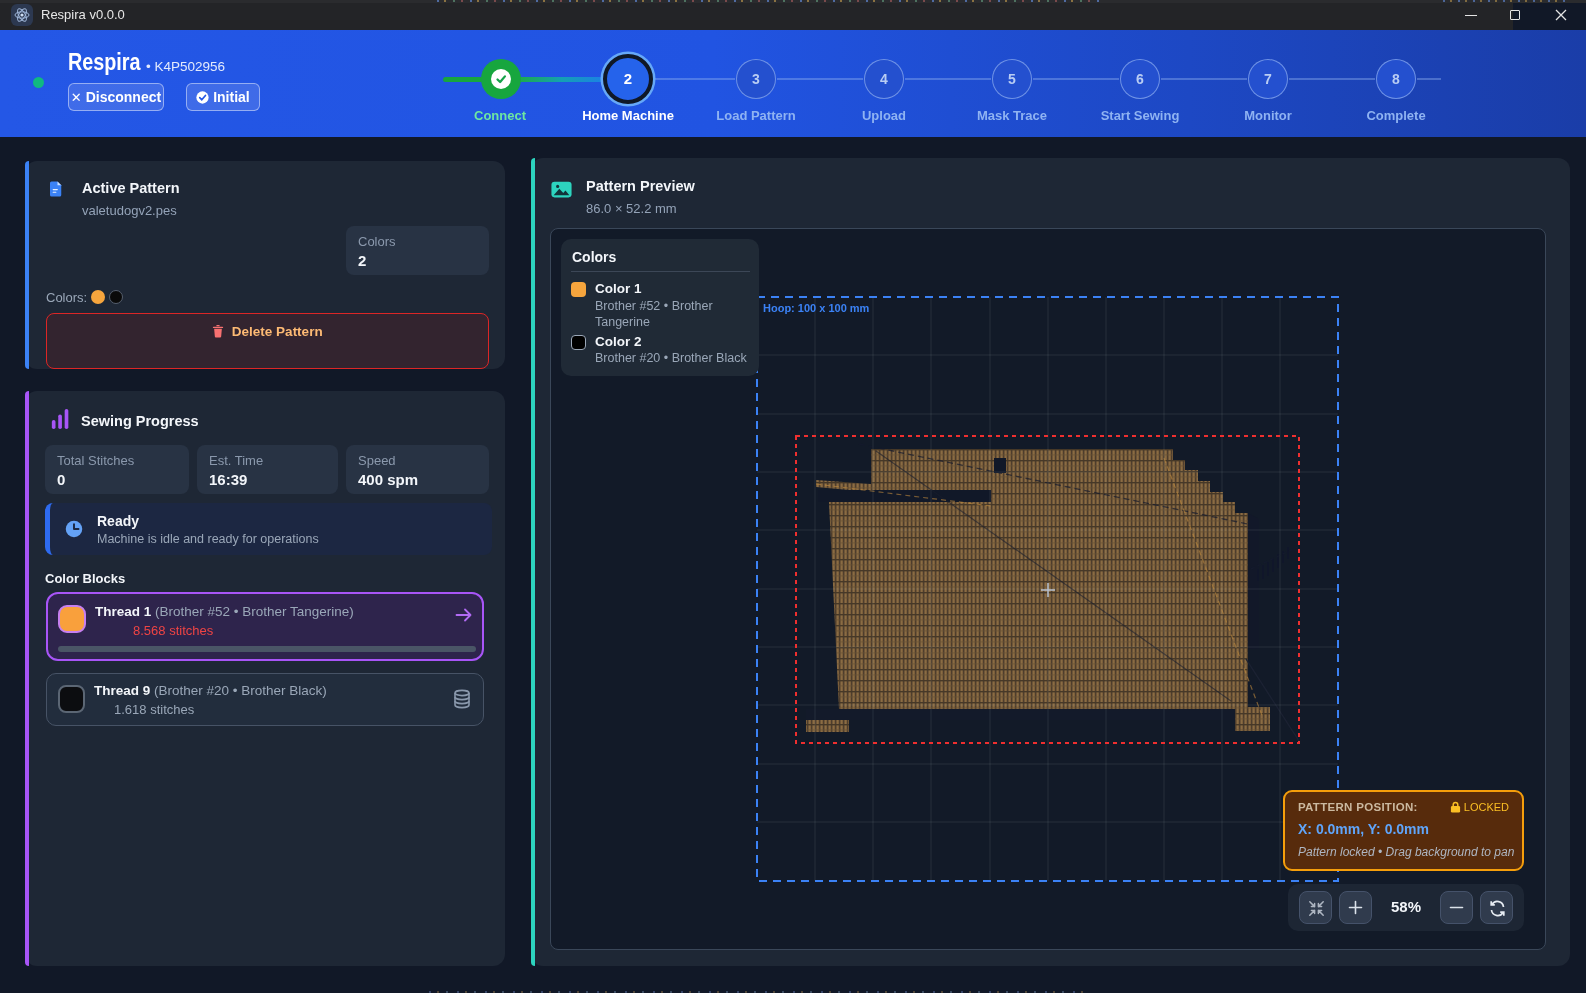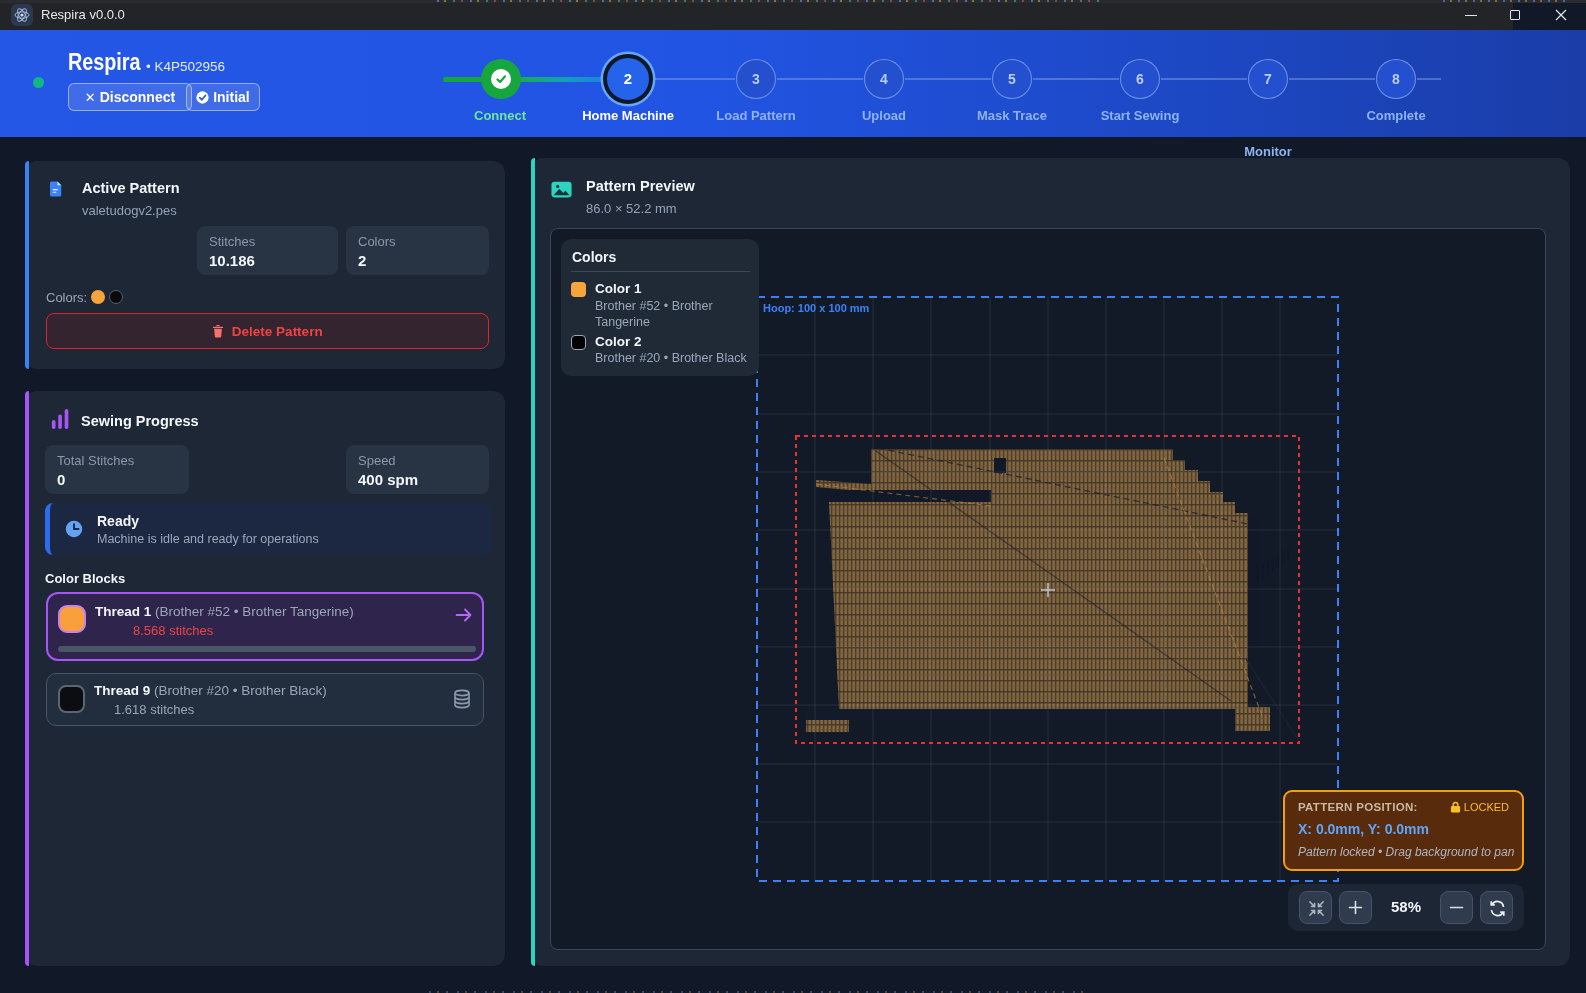--- a/index.html
+++ b/index.html
@@ -54,21 +54,21 @@
 </div>
 <div id="topsliver">
     <div style="position:absolute;left:430px;top:0;width:670px;height:2px;background:repeating-linear-gradient(90deg,transparent 0 7px,rgba(110,160,255,0.55) 7px 9px,transparent 9px 14px,rgba(255,200,90,0.45) 14px 16px,transparent 16px 23px,rgba(130,220,170,0.4) 23px 25px,transparent 25px 31px,rgba(240,120,120,0.4) 31px 33px);"></div>
 <div style="position:absolute;left:1437px;top:0;width:130px;height:2px;background:repeating-linear-gradient(90deg,transparent 0 6px,rgba(110,160,255,0.5) 6px 8px,transparent 8px 13px,rgba(255,200,90,0.4) 13px 15px);"></div>
   </div>
 
 <div id="header">
   <div id="statusdot"></div>
   <div id="brand">Respira</div>
   <div id="serial">• K4P502956</div>
-  <div class="hbtn" style="left:68px;width:124px;"><span style="font-weight:normal;font-size:13px;">✕</span> Disconnect</div>
+  <div class="hbtn" style="left:68px;width:96px;"><span style="font-weight:normal;font-size:13px;">✕</span> Disconnect</div>
   <div class="hbtn" style="left:186px;width:74px;"><svg width="13" height="13" viewBox="0 0 14 14" style="vertical-align:-2px;">
         <circle cx="7" cy="7" r="6.6" fill="#fff"></circle>
         <path d="M4 7.2 L6.2 9.4 L10.2 4.8" stroke="#2457e6" stroke-width="1.8" fill="none" stroke-linecap="round"></path>
       </svg> Initial</div>
 
   <div class="stepline" style="left:443px;width:40px;background:#17a63e;height:5px;top:47px;border-radius:3px;"></div>
   <div class="stepline" style="left:519px;width:86px;background:linear-gradient(90deg,#1cab49,#14a0b4,#1c7fe8);height:5px;top:47px;border-radius:3px;"></div>
   <div class="stepline" style="left:649px;width:86px;"></div>
   <div class="stepline" style="left:777px;width:86px;"></div>
   <div class="stepline" style="left:905px;width:86px;"></div>
@@ -89,65 +89,65 @@
   <div class="stepc todo" style="left:1120px;">6</div>
   <div class="stepc todo" style="left:1248px;">7</div>
   <div class="stepc todo" style="left:1376px;">8</div>
 
   <div class="steplab" style="left:440px;color:#5eead4;color:#6ee7a0;">Connect</div>
   <div class="steplab" style="left:568px;color:#fff;">Home Machine</div>
   <div class="steplab" style="left:696px;">Load Pattern</div>
   <div class="steplab" style="left:824px;">Upload</div>
   <div class="steplab" style="left:952px;">Mask Trace</div>
   <div class="steplab" style="left:1080px;">Start Sewing</div>
-  <div class="steplab" style="left:1208px;margin-top:36px;">Monitor</div>
+  <div class="steplab" style="left:1208px;">Monitor</div>
   <div class="steplab" style="left:1336px;">Complete</div>
 </div>
 
 <div class="card" id="card-ap" style="left:25px;top:161px;width:480px;height:208px;">
   <div class="accent" style="background:#3b82f6;"></div>
   <svg class="abs" style="left:22px;top:16px;" width="18" height="24" viewBox="0 0 24 24">
       <path fill="#3b82f6" d="M6 2h8l5 5v13a2 2 0 0 1-2 2H6a2 2 0 0 1-2-2V4a2 2 0 0 1 2-2z"></path>
       <path fill="#dbeafe" d="M14 2v5h5z" opacity="0.9"></path>
       <rect x="7.5" y="12" width="7" height="1.6" rx="0.8" fill="#e8f1ff"></rect>
       <rect x="7.5" y="15.5" width="5" height="1.6" rx="0.8" fill="#e8f1ff"></rect>
     </svg>
   <div class="ctitle abs" style="left:57px;top:19px;">Active Pattern</div>
   <div class="csub abs" style="left:57px;top:42px;">valetudogv2.pes</div>
-  <div class="statbox" style="left:172px;top:65px;width:141px;">
-      <div class="lab">Stitches</div>
-      <div class="val">10.186</div>
-    </div>
   <div class="statbox" style="left:321px;top:65px;width:143px;">
       <div class="lab">Colors</div>
       <div class="val">2</div>
     </div>
   <div class="abs" style="left:21px;top:129px;color:#9aa7b8;font-size:13px;">Colors:</div>
   <div class="abs" style="left:66px;top:129px;width:14px;height:14px;border-radius:50%;background:#f6a53d;"></div>
   <div class="abs" style="left:84px;top:129px;width:14px;height:14px;border-radius:50%;background:#0a0a0a;border:1px solid #565f6e;"></div>
-  <div class="abs" style="left:21px;top:152px;width:443px;height:36px;background:rgba(127,29,29,0.22);border:1px solid #dc2626;border-radius:8px;text-align:center;line-height:36px;color:#ef4444;font-size:13.5px;font-weight:bold;"><svg width="12" height="14" viewBox="0 0 14 15" style="vertical-align:-2px;">
+  <div class="abs" style="left:21px;top:152px;width:443px;height:56px;background:rgba(127,29,29,0.22);border:1px solid #dc2626;border-radius:8px;text-align:center;line-height:36px;color:#fdba74;font-size:13.5px;font-weight:bold;"><svg width="12" height="14" viewBox="0 0 14 15" style="vertical-align:-2px;">
         <g fill="#f87171">
           <rect x="1" y="2.5" width="12" height="1.6" rx="0.8"></rect>
           <rect x="5" y="0.5" width="4" height="1.6" rx="0.8"></rect>
           <path d="M2.5 5h9l-0.8 9a1.2 1.2 0 0 1-1.2 1H4.5a1.2 1.2 0 0 1-1.2-1z"></path>
         </g>
       </svg>&nbsp; Delete Pattern</div>
 </div>
 
 <div class="card" id="card-sp" style="left:25px;top:391px;width:480px;height:575px;">
   <div class="accent" style="background:#a855f7;"></div>
   <svg class="abs" style="left:25px;top:16px;" width="22" height="24" viewBox="0 0 24 26">
       <rect x="2" y="14" width="4" height="10" rx="2" fill="#a855f7"></rect>
       <rect x="9" y="8" width="4" height="16" rx="2" fill="#a855f7"></rect>
       <rect x="16" y="2" width="4" height="22" rx="2" fill="#a855f7"></rect>
     </svg>
   <div class="ctitle abs" style="left:56px;top:22px;">Sewing Progress</div>
   <div class="statbox" style="left:20px;top:54px;width:144px;">
       <div class="lab">Total Stitches</div>
       <div class="val">0</div>
+    </div>
+  <div class="statbox" style="left:172px;top:54px;width:141px;">
+      <div class="lab">Est. Time</div>
+      <div class="val">16:39</div>
     </div>
   <div class="statbox" style="left:321px;top:54px;width:143px;">
       <div class="lab">Speed</div>
       <div class="val">400 spm</div>
     </div>
 
   <div class="abs" style="left:20px;top:112px;width:447px;height:52px;background:#1c2742;border-left:5px solid #2e6bf0;border-radius:8px;">
     <svg class="abs" style="left:15px;top:17px;" width="18" height="18" viewBox="0 0 24 24">
         <circle cx="12" cy="12" r="11" fill="#64a2f6"></circle>
         <path d="M12 5.5v6.5h6" stroke="#1c2742" stroke-width="2.6" fill="none" stroke-linecap="round" stroke-linejoin="round"></path>

